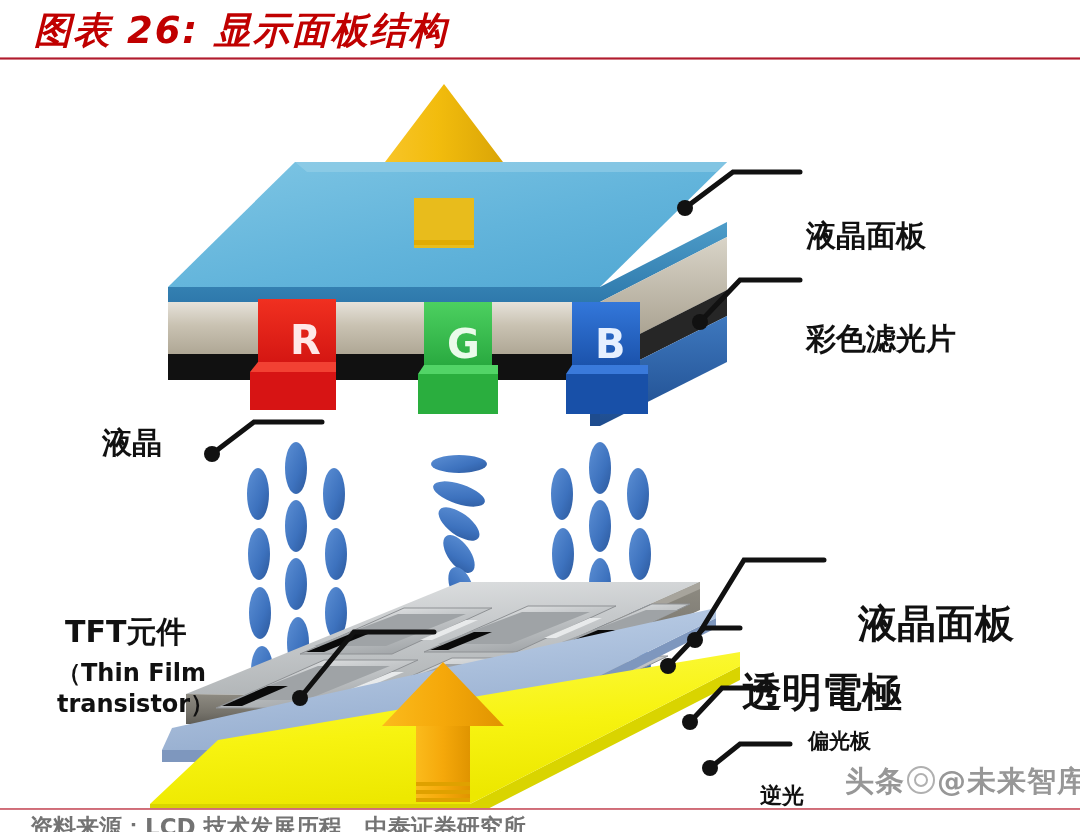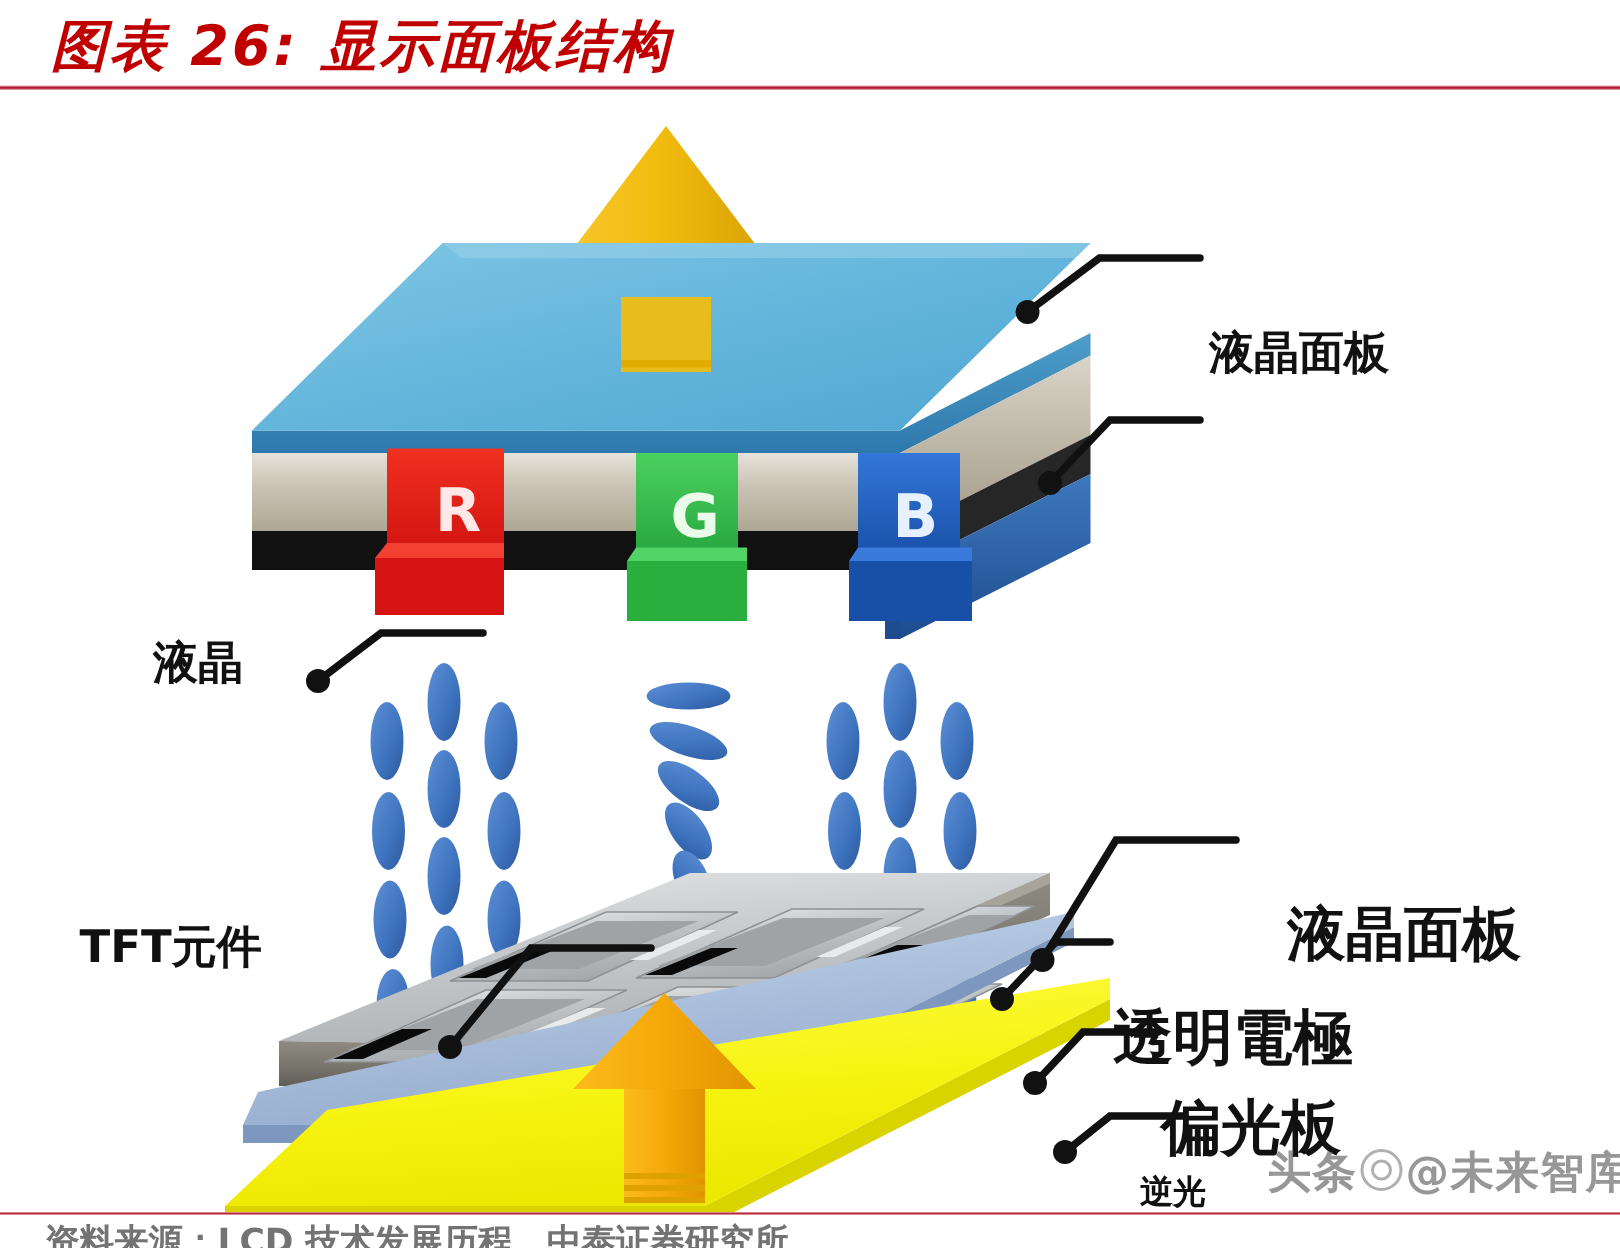--- a/index.html
+++ b/index.html
@@ -41,24 +41,24 @@
   
   .lbl{
     position:absolute;color:#111;font-weight:bold;white-space:nowrap;
     font-family:"DejaVu Sans","Liberation Sans",sans-serif;
     line-height:1.12;
   }
   .lbl-glass{left:806px;top:157px;font-size:30px;}
   .lbl-cf{left:806px;top:260px;font-size:30px;}
   .lbl-lcpanel{left:858px;top:540px;font-size:39px;}
   .lbl-electrode{left:742px;top:608px;font-size:40px;}
-  .lbl-polarizer{left:774px;top:668px;font-size:40px;}
+  .lbl-polarizer{left:808px;top:668px;font-size:21px;}
   .lbl-backlight{left:760px;top:722px;font-size:22px;}
   .lbl-lc{left:102px;top:364px;font-size:30px;}
-  .lbl-tft{left:53px;top:553px;font-size:30px;}
+  .lbl-tft{left:65px;top:553px;font-size:30px;}
   .lbl-tft-sub{left:57px;top:596px;font-size:24px;line-height:1.28;}
 
   
   .watermark{
     position:absolute;left:845px;top:762px;
     font-size:29px;font-weight:bold;color:#7a7a7a;opacity:.78;
     font-family:"DejaVu Sans","Liberation Sans",sans-serif;
     white-space:nowrap;letter-spacing:1px;
   }
   .wm-logo{
@@ -346,26 +346,31 @@
         <circle cx="695" cy="578" r="8"></circle>
         <circle cx="668" cy="604" r="8"></circle>
         <circle cx="690" cy="660" r="8"></circle>
         <circle cx="710" cy="706" r="8"></circle>
         <circle cx="212" cy="392" r="8"></circle>
         <circle cx="300" cy="636" r="8"></circle>
       </g>
     </svg>
 
     <div class="lbl lbl-glass">液晶面板</div>
+    <div class="lbl lbl-cf">彩色滤光片</div>
     <div class="lbl lbl-lcpanel">液晶面板</div>
     <div class="lbl lbl-electrode">透明電極</div>
     <div class="lbl lbl-polarizer">偏光板</div>
     <div class="lbl lbl-backlight">逆光</div>
     <div class="lbl lbl-lc">液晶</div>
     <div class="lbl lbl-tft">TFT元件</div>
+    <div class="lbl lbl-tft-sub">
+      <div>（Thin Film</div>
+      <div>transistor）</div>
+    </div>
   </div>
 
   <div class="watermark">
     <span>头条</span><span class="wm-logo"></span><span>@</span><span>未来智库</span>
   </div>
 
   <div class="footer-rule"></div>
   <div class="footer-text">资料来源：LCD 技术发展历程，中泰证券研究所</div>
 
 </div>

